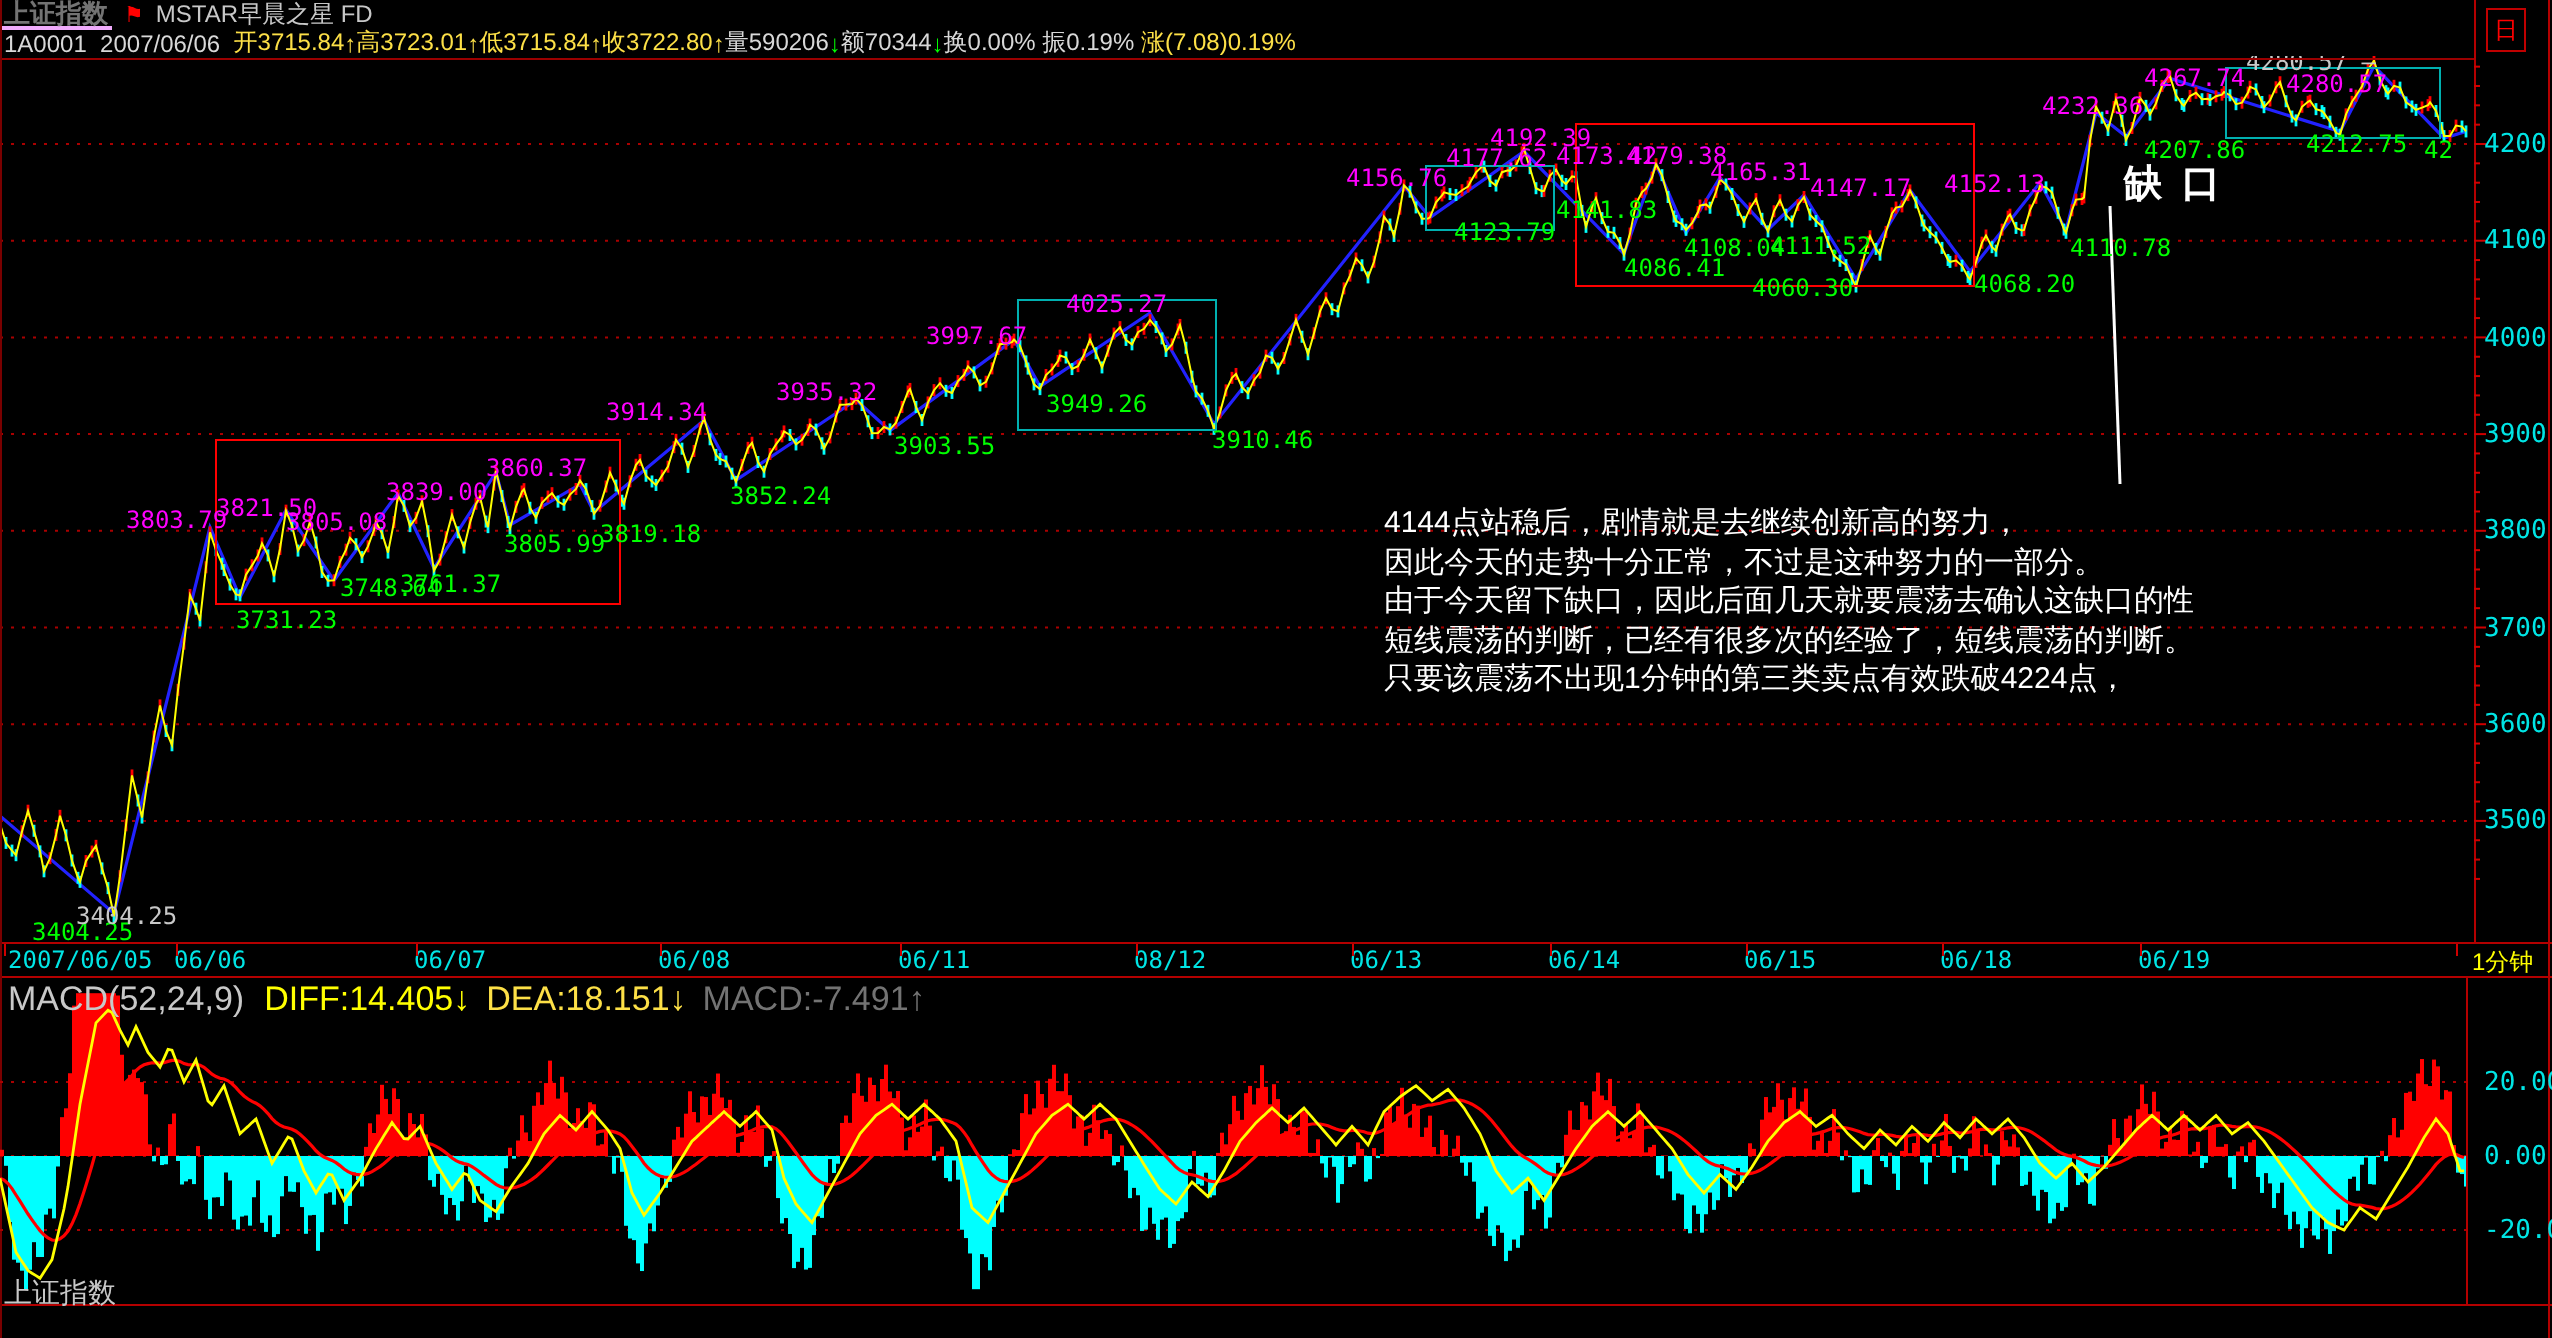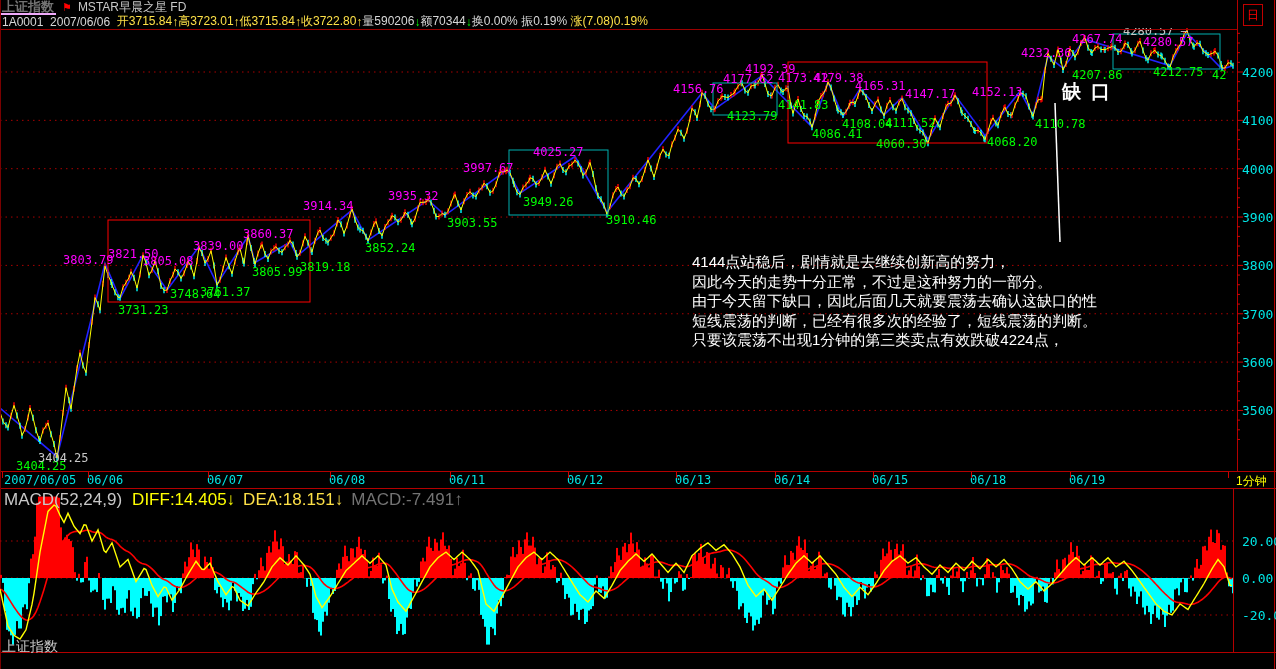--- a/index.html
+++ b/index.html
@@ -1281,21 +1281,21 @@
     <div>只要该震荡不出现1分钟的第三类卖点有效跌破4224点，</div>
   </div>
 
 <div class="abs" id="watermark">上证指数</div>
 
 <div class="date-label" style="left: 4px;">2007/06/05</div>
 <div class="date-label" style="left: 87px;">06/06</div>
 <div class="date-label" style="left: 207px;">06/07</div>
 <div class="date-label" style="left: 329px;">06/08</div>
 <div class="date-label" style="left: 449px;">06/11</div>
-<div class="date-label" style="left: 567px;">06/12</div>
+<div class="date-label" style="left: 567px;">08/12</div>
 <div class="date-label" style="left: 675px;">06/13</div>
 <div class="date-label" style="left: 774px;">06/14</div>
 <div class="date-label" style="left: 872px;">06/15</div>
 <div class="date-label" style="left: 970px;">06/18</div>
 <div class="date-label" style="left: 1069px;">06/19</div>
 <div class="date-tick" style="left: 2px;"></div>
 <div class="date-tick" style="left: 88px;"></div>
 <div class="date-tick" style="left: 208px;"></div>
 <div class="date-tick" style="left: 330px;"></div>
 <div class="date-tick" style="left: 450px;"></div>

